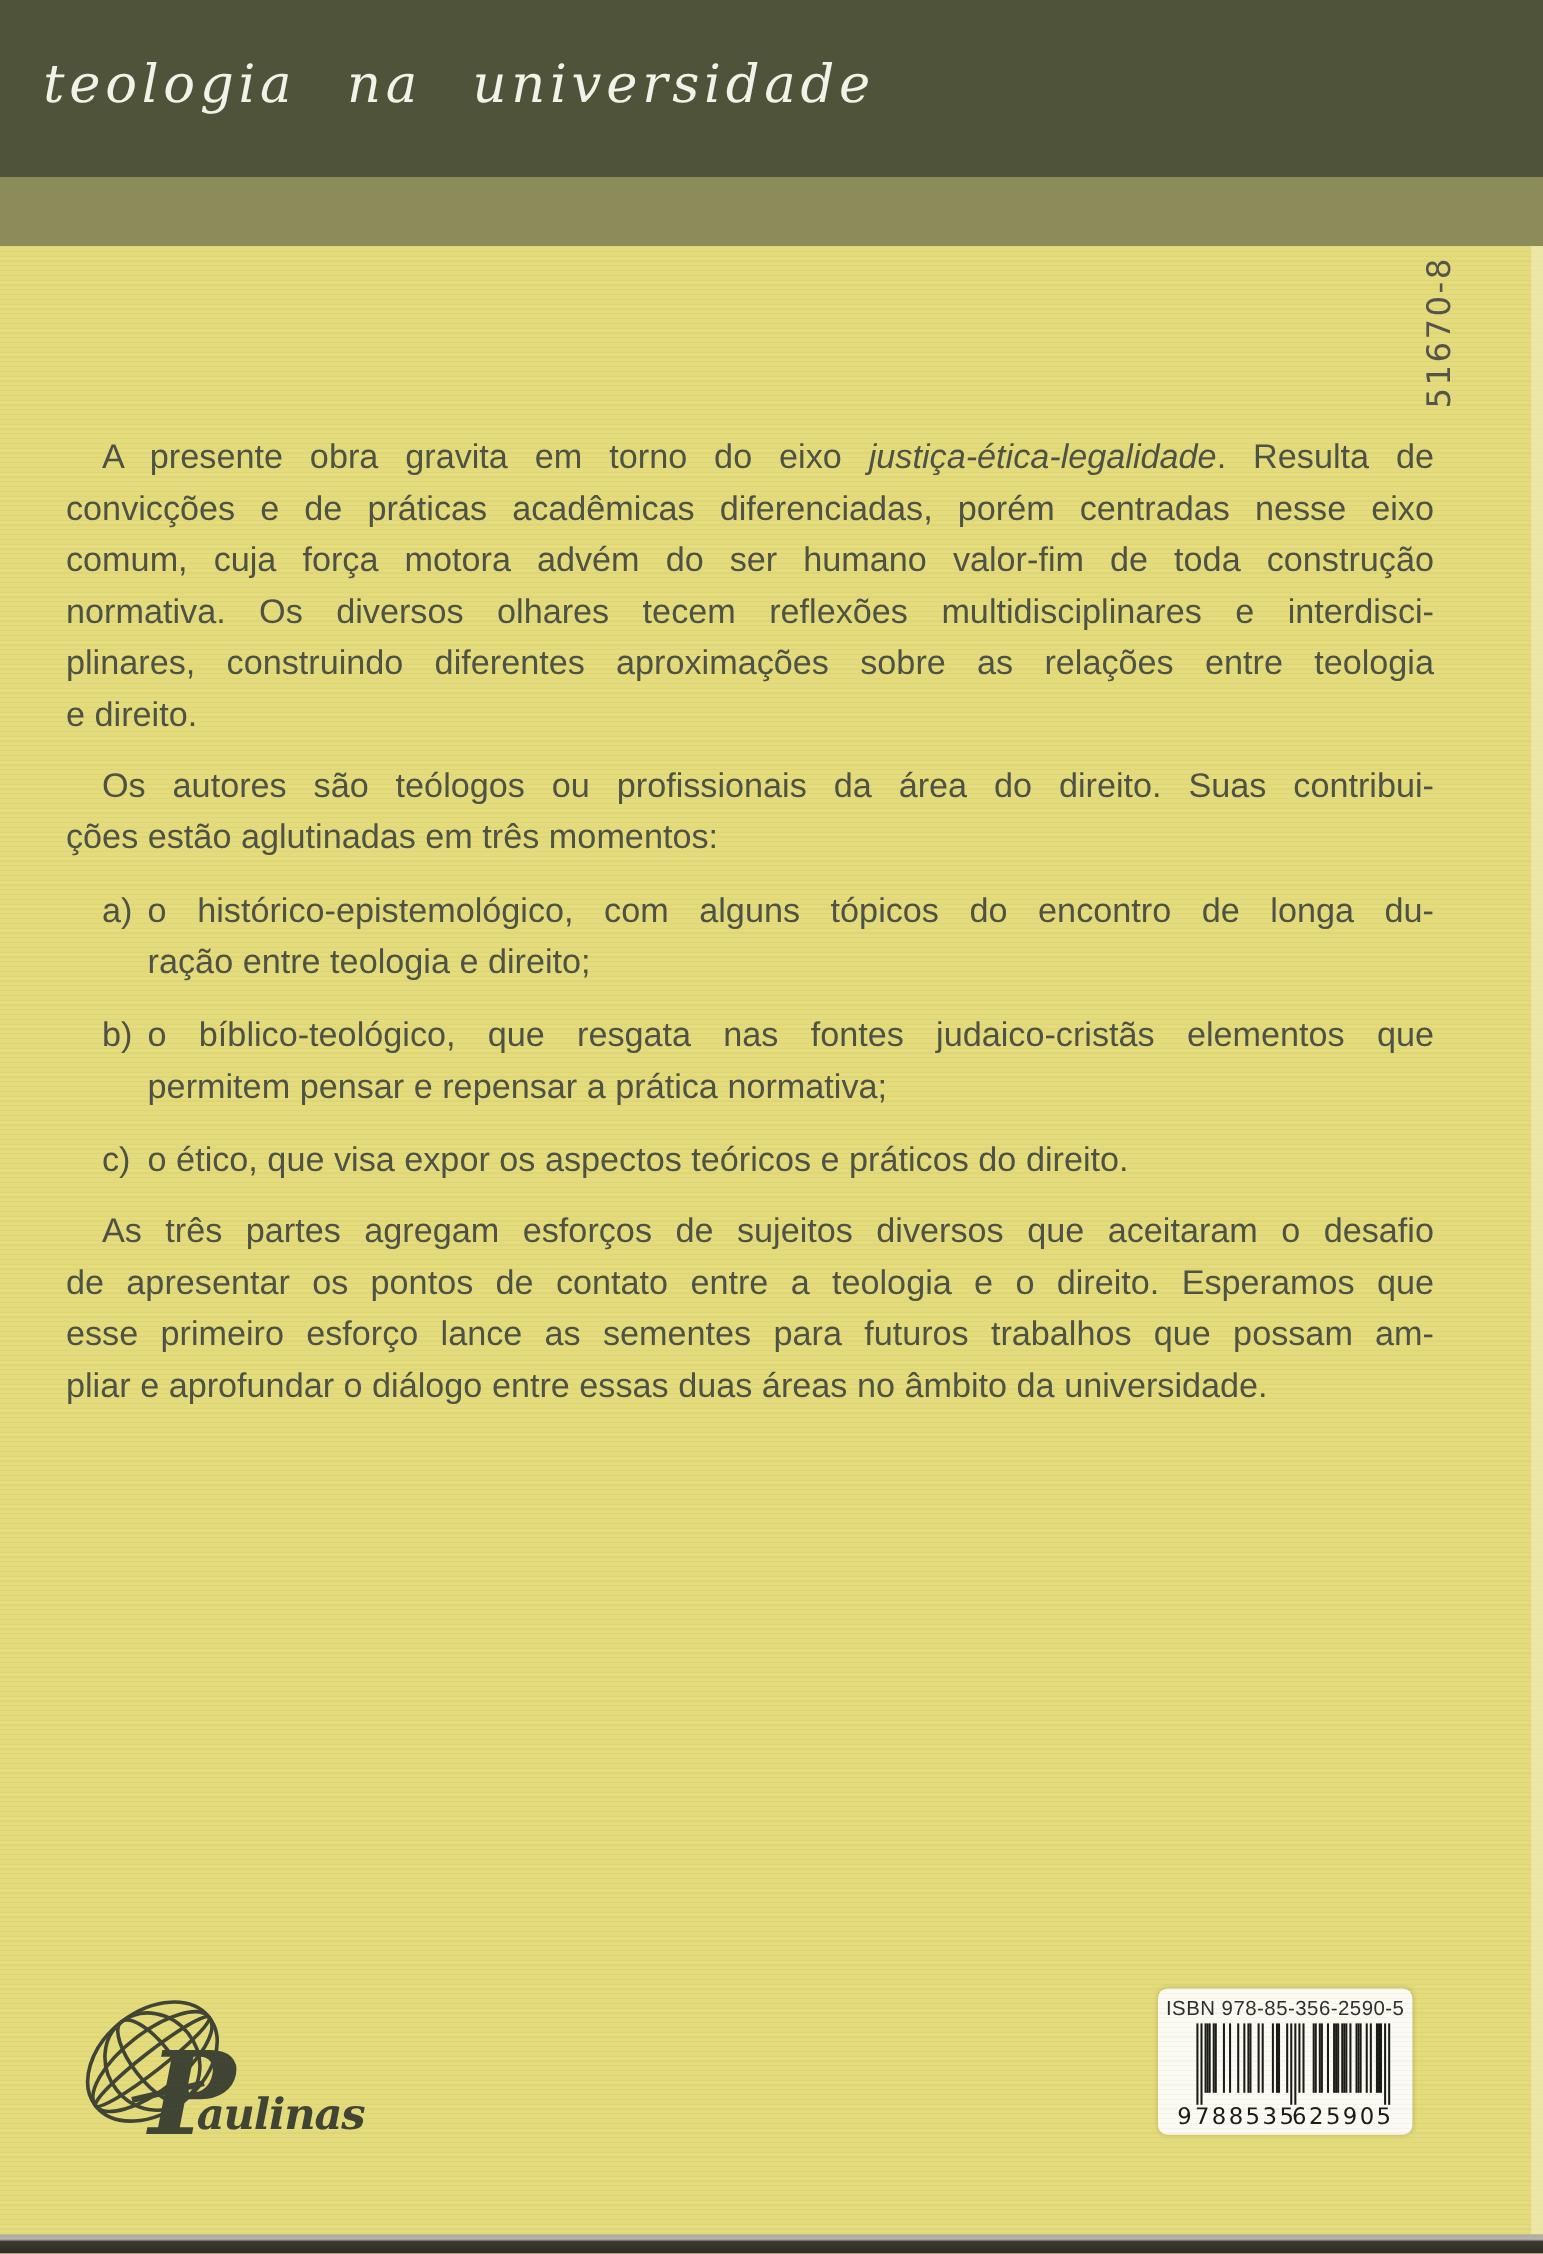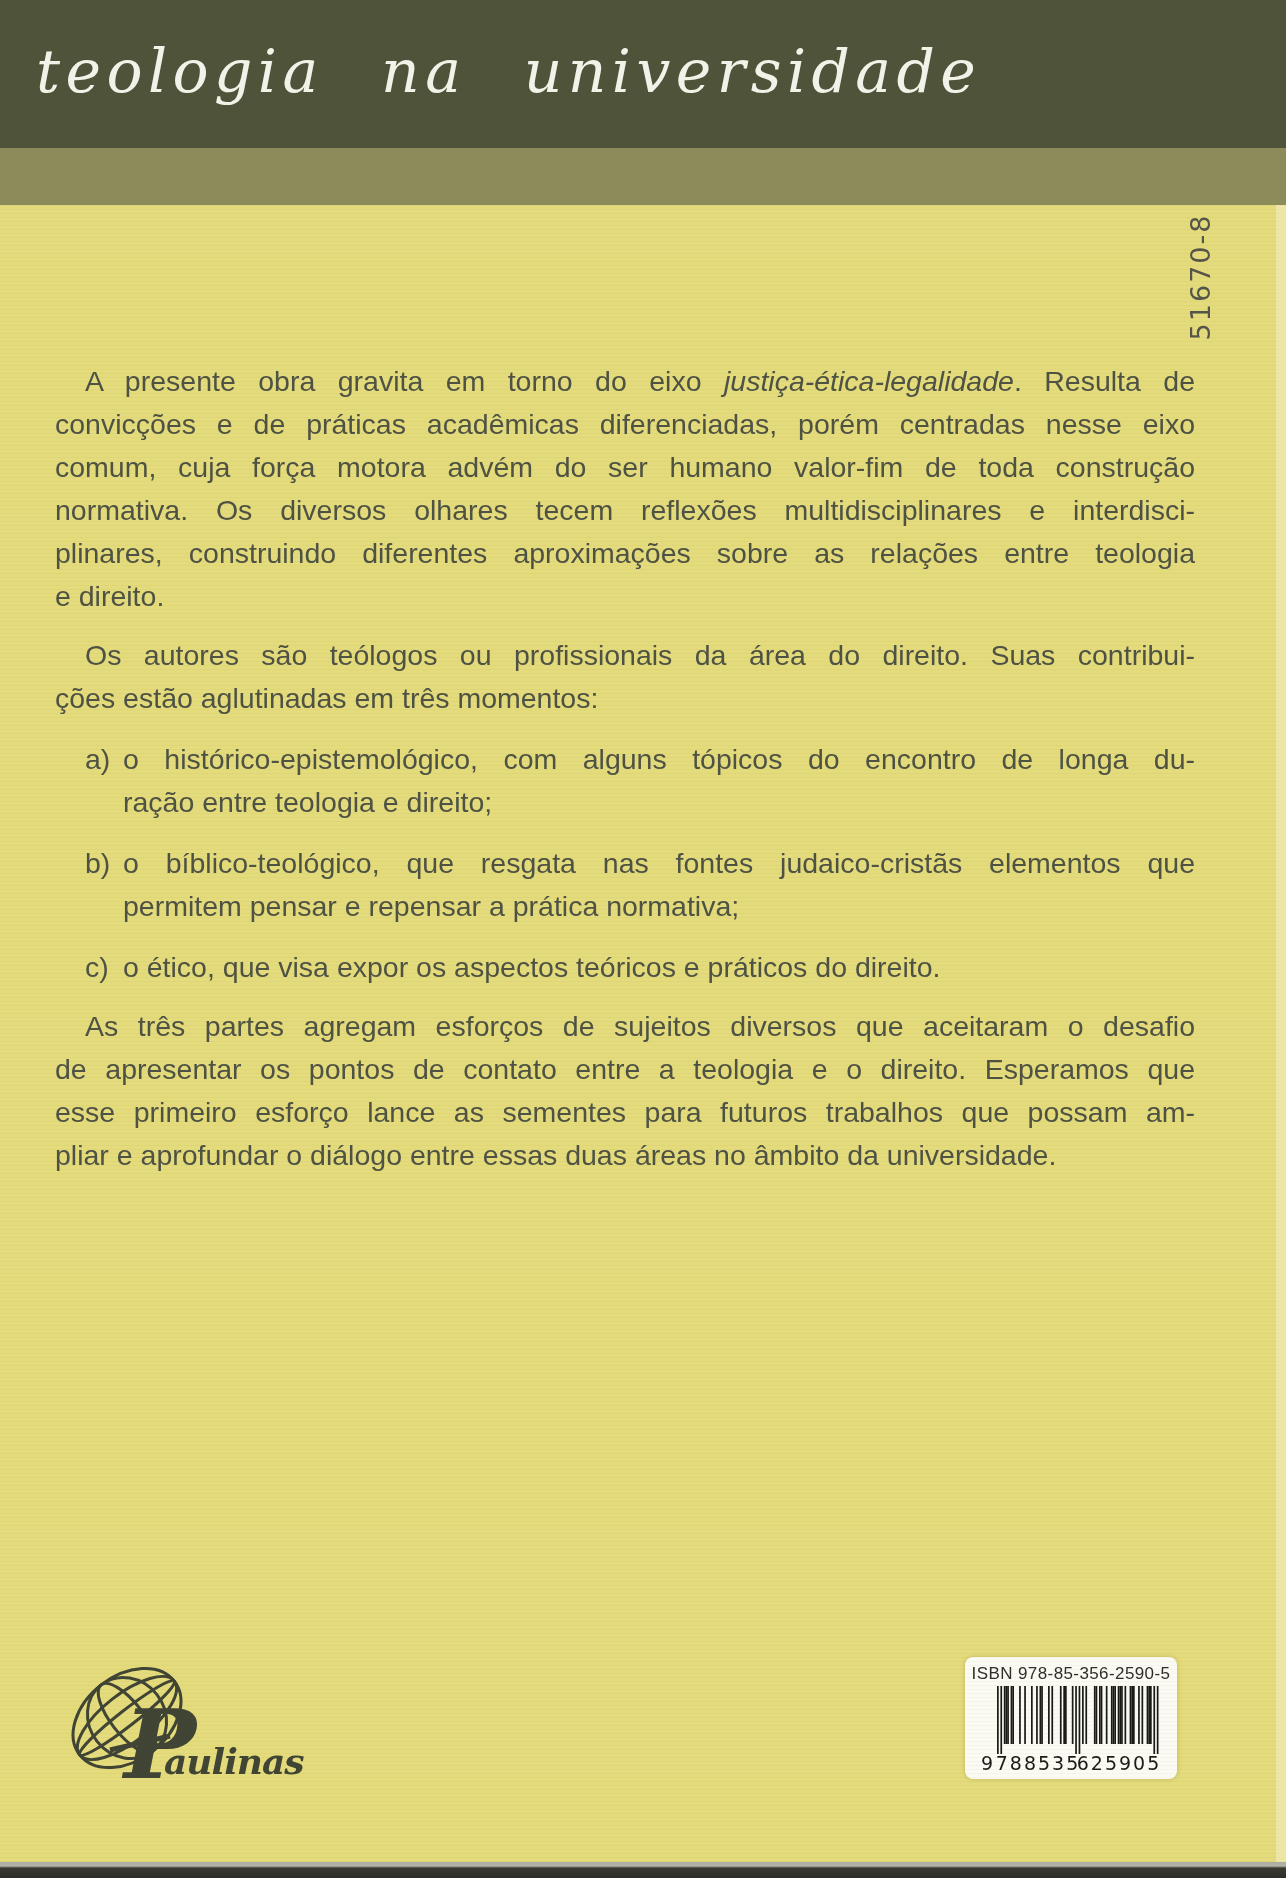--- a/index.html
+++ b/index.html
@@ -7,21 +7,21 @@
     width:1286px;height:1878px;position:relative;overflow:hidden;
     background:#e4db7c;
     font-family:"Liberation Sans",sans-serif;
   }
   
   .band-dark{position:absolute;top:0;left:0;right:0;height:148px;background:#4e533a;}
   .band-mid{position:absolute;top:148px;left:0;right:0;height:57px;background:#8b8c5a;}
   .series-title{
     position:absolute;top:0;left:0;height:148px;line-height:142px;
     padding-left:36px;white-space:nowrap;
-    font-family:"DejaVu Serif",serif;font-style:italic;font-size:60px;
+    font-family:"DejaVu Serif",serif;font-style:italic;font-size:44px;
     color:#f3f2e8;letter-spacing:0.09em;word-spacing:0.55em;
   }
   
   .spine-code{
     position:absolute;left:1200px;top:277px;
     transform:translate(-50%,-50%) rotate(-90deg);
     font-family:"DejaVu Sans",sans-serif;font-size:27px;color:#54544b;letter-spacing:2px;
     white-space:nowrap;
   }
   

